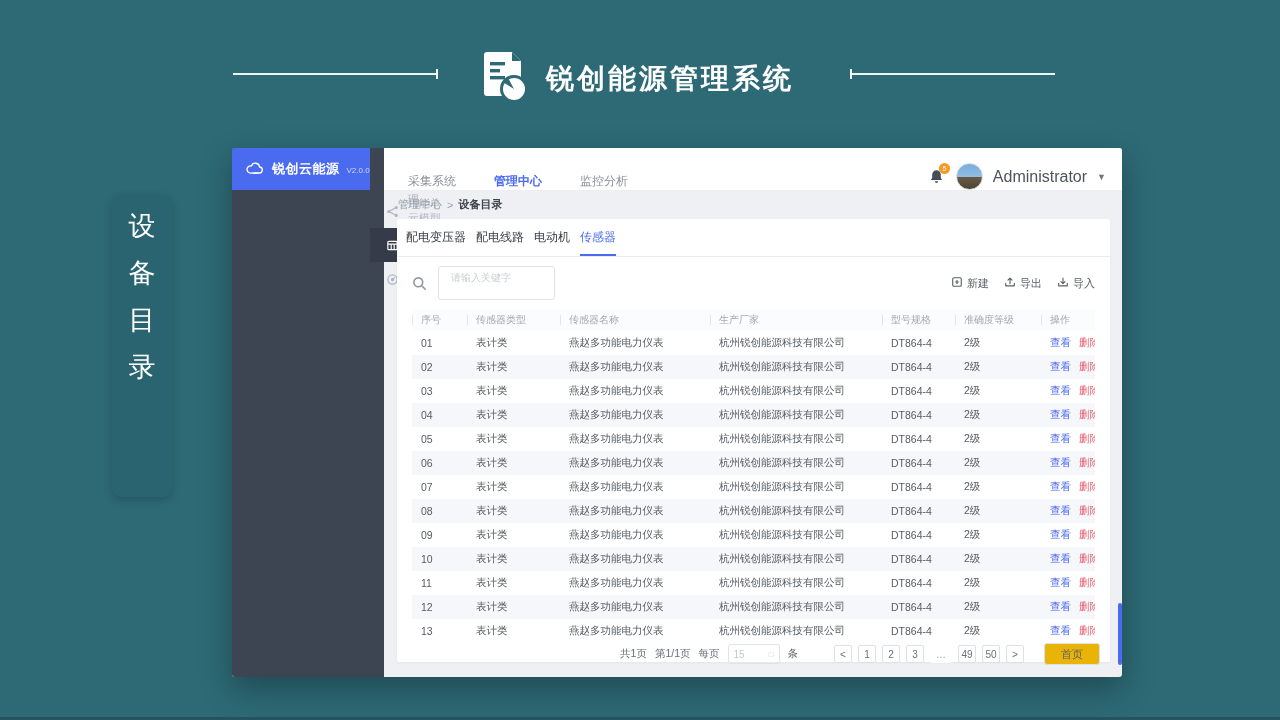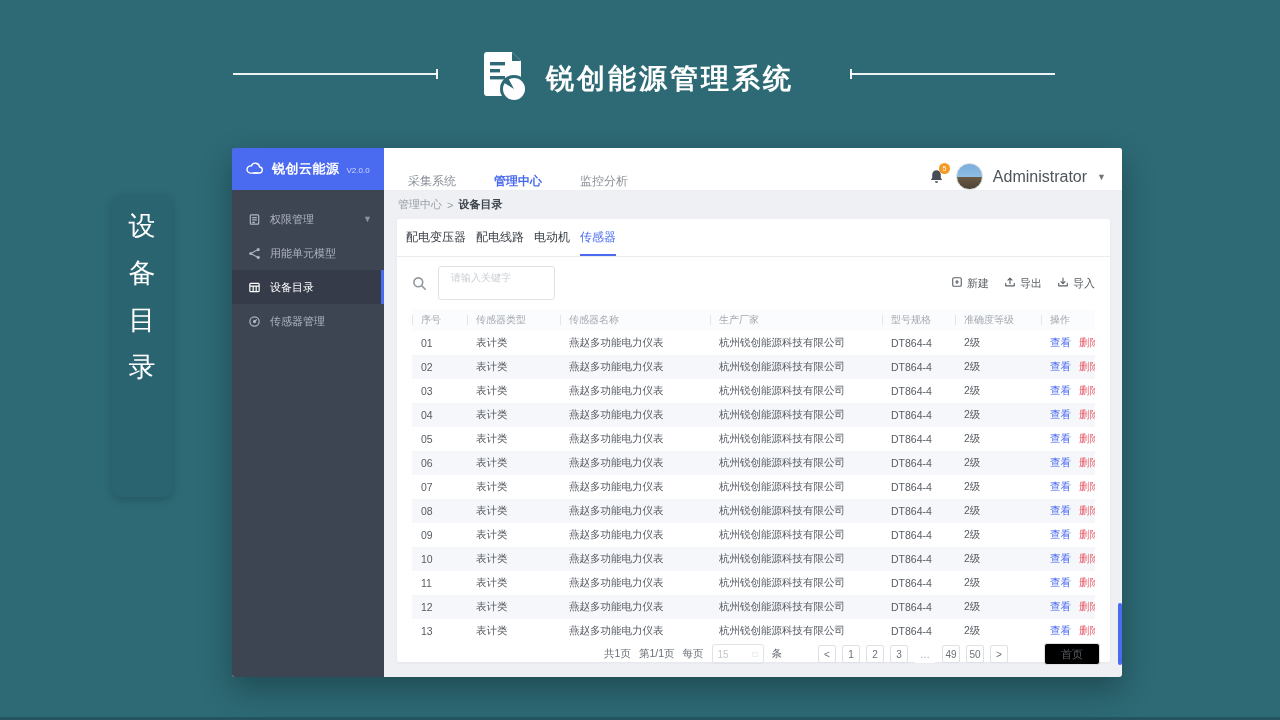--- a/index.html
+++ b/index.html
@@ -22,21 +22,21 @@
               border-radius:9px;box-shadow:0 3px 10px rgba(0,0,0,.18);
               display:flex;flex-direction:column;align-items:center;padding-top:16px;gap:17px;box-sizing:border-box}
   .side-label span{color:#fff;font-size:27px;line-height:30px}
 
   
   .window{position:absolute;left:232px;top:148px;width:890px;height:529px;background:#eef0f4;
           border-radius:3px;box-shadow:0 12px 32px rgba(0,0,0,.3);display:flex;overflow:hidden}
   .scroll-hint{position:absolute;right:0;bottom:12px;width:4px;height:62px;background:#4a6af0;border-radius:2px}
 
   
-  .sidebar{width:152px;flex-shrink:0;background:#3e4552;display:flex;flex-direction:column}
+  .sidebar{width:152px;flex-shrink:0;background:#3e4552;display:flex;flex-direction:row}
   .brand{height:42px;background:#4a6af0;display:flex;align-items:center;padding-left:13px;gap:7px;flex-shrink:0}
   .brand-name{color:#fff;font-size:13px;font-weight:bold;letter-spacing:.5px}
   .brand-ver{color:#cdd6ff;font-size:8px;margin-top:3px}
   .menu{padding-top:12px}
   .side-item{height:34px;display:flex;align-items:center;padding-left:16px;gap:9px;color:#aeb4c0;font-size:11px;cursor:pointer;box-sizing:border-box}
   .side-item.active{background:#353b48;color:#fff;border-right:3px solid #4a6af0}
   .side-item .mi{display:flex;align-items:center}
   .side-item .caret{margin-left:auto;margin-right:12px;font-size:9px;color:#8c93a0}
 
   
@@ -86,22 +86,22 @@
   .pager-row{margin-top:auto;display:flex;align-items:center;justify-content:flex-end;padding:0 10px 13px 0;flex-shrink:0}
   .pg-summary{display:flex;align-items:center;gap:8px;font-size:10.5px;color:#666c73}
   .per-page{width:40px;height:18px;border:1px solid #dfe3e8;border-radius:3px;display:flex;align-items:center;
             justify-content:space-between;padding:0 5px;cursor:pointer}
   .per-page .val{font-size:10px;color:#c3c8cd}
   .per-page .sq{font-size:8px;color:#c3c8cd}
   .pg-group{display:flex;gap:6px;margin-left:36px}
   .pg-btn{min-width:18px;height:18px;border:1px solid #dde1e6;border-radius:2px;background:#fff;display:flex;
           align-items:center;justify-content:center;font-size:10px;color:#6a7076;cursor:pointer;padding:0 2px;font-family:inherit}
   .pg-ellipsis{border:none;cursor:default;color:#9aa0a6}
-  .home-btn{width:56px;height:22px;border:1px solid #dde1e6;border-radius:3px;background:#000000;display:flex;align-items:center;
-            justify-content:center;font-size:11px;color:#5a6066;margin-left:36px;cursor:pointer;font-family:inherit}
+  .home-btn{width:56px;height:22px;border:1px solid #dde1e6;border-radius:3px;background:#eab308;display:flex;align-items:center;
+            justify-content:center;font-size:11px;color:#5a6066;margin-left:20px;cursor:pointer;font-family:inherit}
 </style>
 </head>
 <body>
 
 <div class="hline hline-left"></div>
 <div class="hline hline-right"></div>
 
 <div class="logo">
   <svg width="58" height="58" viewBox="0 0 58 58">
     <path d="M13 5h25l9 9v32a3 3 0 0 1-3 3H13a3 3 0 0 1-3-3V8a3 3 0 0 1 3-3z" fill="#ffffff"></path>

